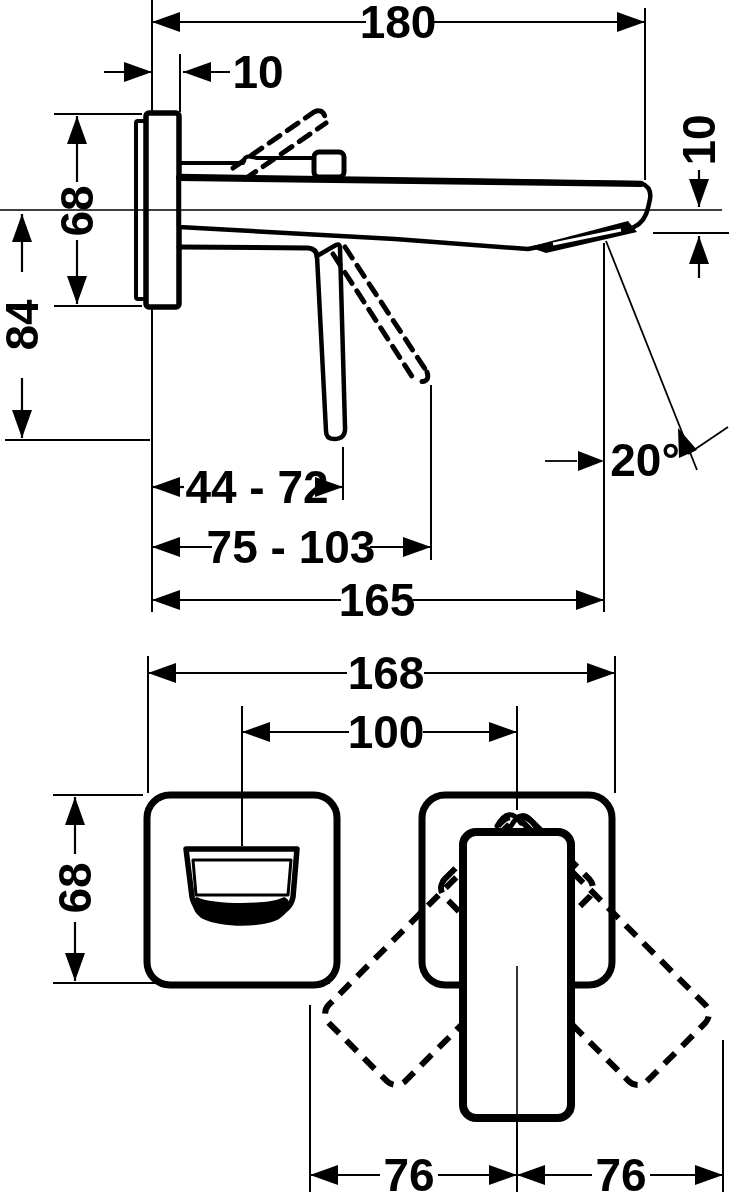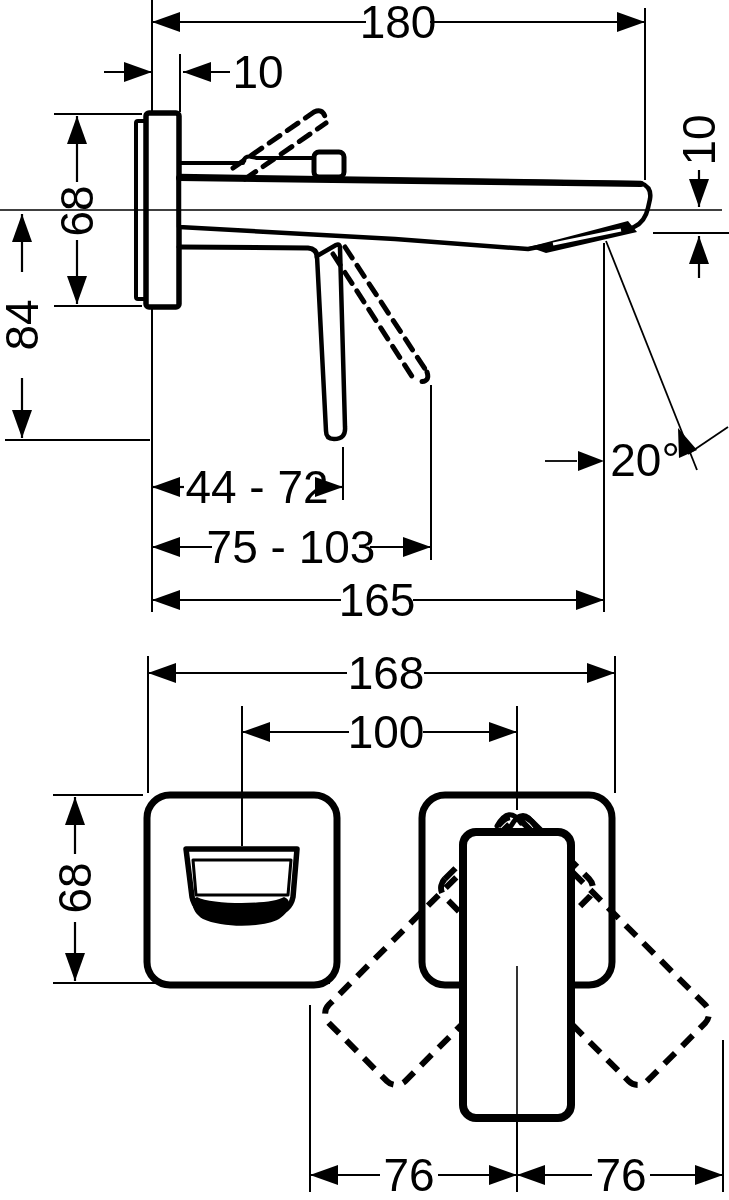--- a/index.html
+++ b/index.html
@@ -1,16 +1,16 @@
 <!DOCTYPE html>
 <html><head>
 <meta charset="utf-8">
 <style>
   html,body{margin:0;padding:0;background:#fff;}
-  .stage{position:relative;width:729px;height:1200px;background:#fff;overflow:hidden;}
+  .stage{position:relative;width:729px;height:1200px;background:#fff;overflow:hidden;font-weight:bold;}
   svg{display:block;}
   svg text{
     font-family:"Liberation Sans","DejaVu Sans",sans-serif;
     font-size:46px;
     fill:#000;
     stroke:none;
   }
   .ext{stroke:#000;stroke-width:2;fill:none;}
   .dim{stroke:#000;stroke-width:2.2;fill:none;}
   .thin{stroke:#000;stroke-width:1.8;fill:none;}

